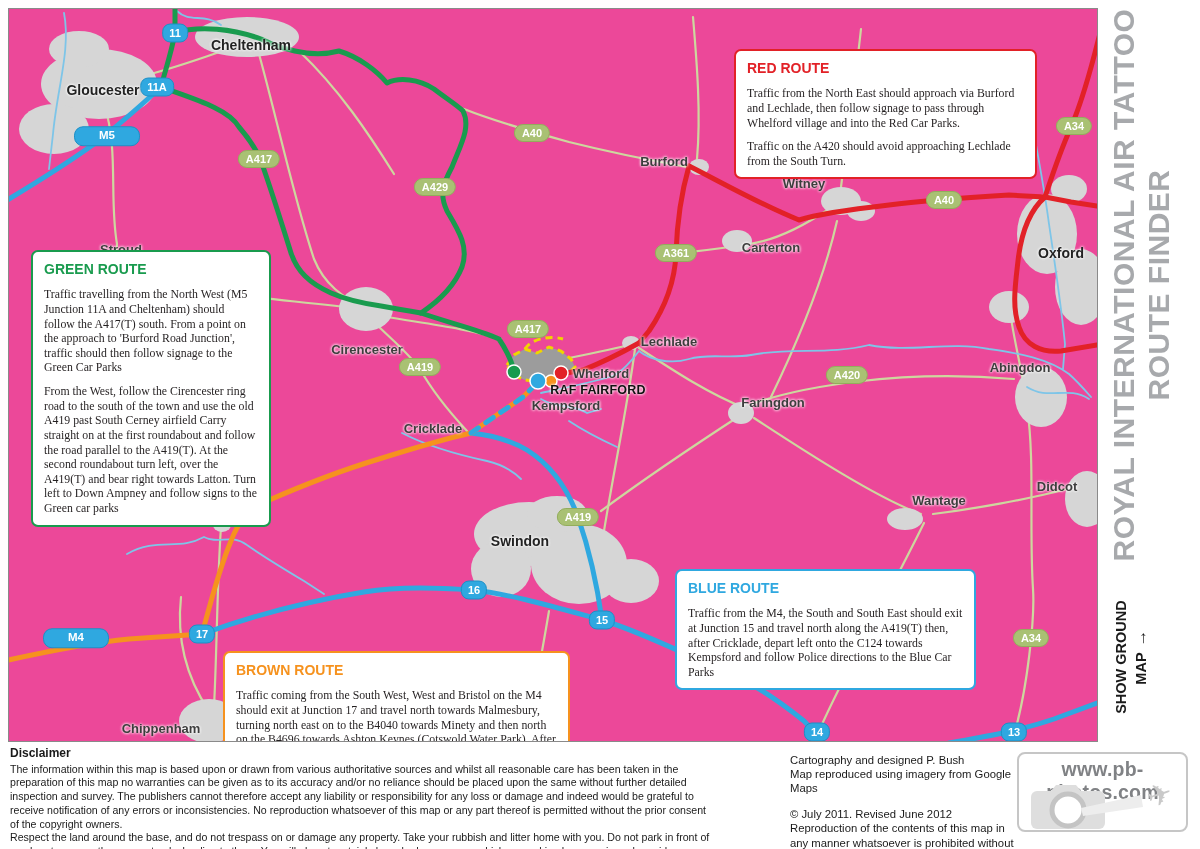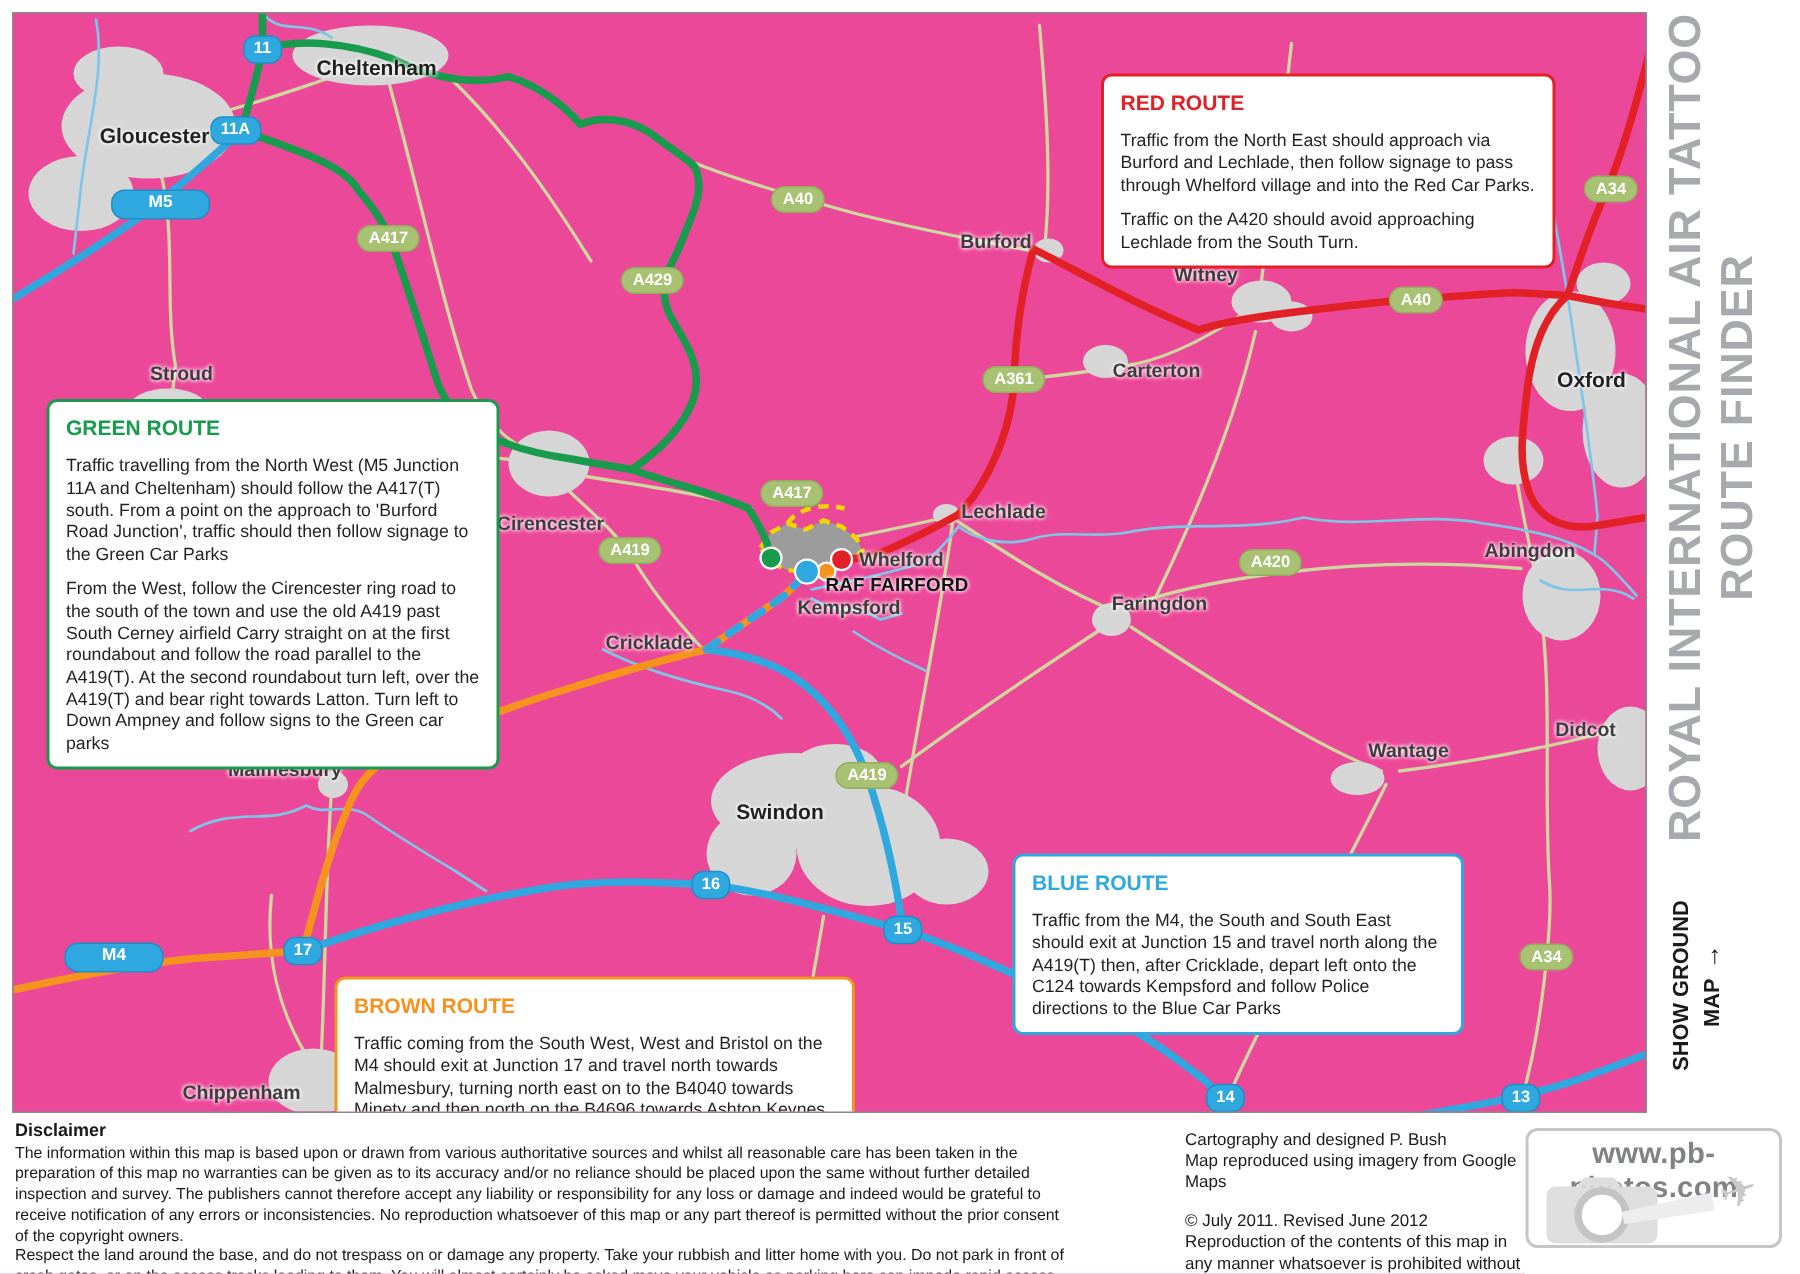--- a/index.html
+++ b/index.html
@@ -21,21 +21,21 @@
   .badge.m{background:#2fa8e0;border:1px solid #1d8fc6;border-radius:9px;
            padding:3px 24px;font-size:11.5px;}
   .badge.j{background:#2fa8e0;border:1px solid #1d8fc6;border-radius:8px;
            padding:3px 6px;font-size:11px;}
   .badge.a{background:#a9c173;border:1px solid #93ad5c;border-radius:9px;
            padding:2.5px 7px;font-size:11px;}
 
   .routebox{position:absolute;background:#fff;border-radius:7px;padding:9px 11px;
             box-sizing:border-box;font-size:11.8px;line-height:1.24;color:#231f20;}
   .routebox .rb-title{font-weight:800;font-size:14px;margin-bottom:9px;}
-  .routebox p{margin:0 0 9px 0;}
+  .routebox p{margin:0 0 9px 0;font-family:Liberation Serif, serif;}
   .routebox p:last-child{margin-bottom:0;}
   .rb-red{border:2.5px solid #e22127;}   .rb-red .rb-title{color:#e22127;}
   .rb-green{border:2.5px solid #199b4e;} .rb-green .rb-title{color:#199b4e;}
   .rb-blue{border:2.5px solid #2fa8e0;}  .rb-blue .rb-title{color:#2fa8e0;}
   .rb-brown{border:2.5px solid #f6921e;} .rb-brown .rb-title{color:#f6921e;}
 
   
   .side-title{position:absolute;left:1106px;top:562px;width:554px;
               transform-origin:0 0;transform:rotate(-90deg);text-align:center;
               color:#a7a9ac;font-weight:800;line-height:35px;font-size:30px;
@@ -221,21 +221,21 @@
   <div class="city" style="left:1011px;top:358px">Abingdon</div>
   <div class="city" style="left:930px;top:491px">Wantage</div>
   <div class="city" style="left:1048px;top:477px">Didcot</div>
   <div class="city raf" style="left:589px;top:381px">RAF FAIRFORD</div>
 
   <div class="routebox rb-red" style="left:725px;top:40px;width:303px;min-height:112px">
     <div class="rb-title">RED ROUTE</div>
     <p>Traffic from the North East should approach via Burford and Lechlade, then follow signage to pass through Whelford village and into the Red Car Parks.</p>
     <p>Traffic on the A420 should avoid approaching Lechlade from the South Turn.</p>
   </div>
-  <div class="routebox rb-green" style="left:22px;top:257px;width:302px;min-height:182px">
+  <div class="routebox rb-green" style="left:22px;top:241px;width:240px;min-height:182px">
     <div class="rb-title">GREEN ROUTE</div>
     <p>Traffic travelling from the North West (M5 Junction 11A and Cheltenham) should follow the A417(T) south.  From a point on the approach to 'Burford Road Junction', traffic should then follow signage to the Green Car Parks</p>
     <p>From the West, follow the Cirencester ring road to the south of the town and use the old A419 past South Cerney airfield Carry straight on at the first roundabout and follow the road parallel to the A419(T). At the second roundabout turn left, over the A419(T) and bear right towards Latton. Turn left to Down Ampney and follow signs to the Green car parks</p>
   </div>
   <div class="routebox rb-blue" style="left:666px;top:560px;width:301px;min-height:88px">
     <div class="rb-title">BLUE ROUTE</div>
     <p>Traffic from the M4, the South and South East should exit at Junction 15 and travel north along the A419(T) then, after Cricklade, depart left onto the C124 towards Kempsford and follow Police directions to the Blue Car Parks</p>
   </div>
   <div class="routebox rb-brown" style="left:214px;top:642px;width:347px;min-height:124px">
     <div class="rb-title">BROWN ROUTE</div>

